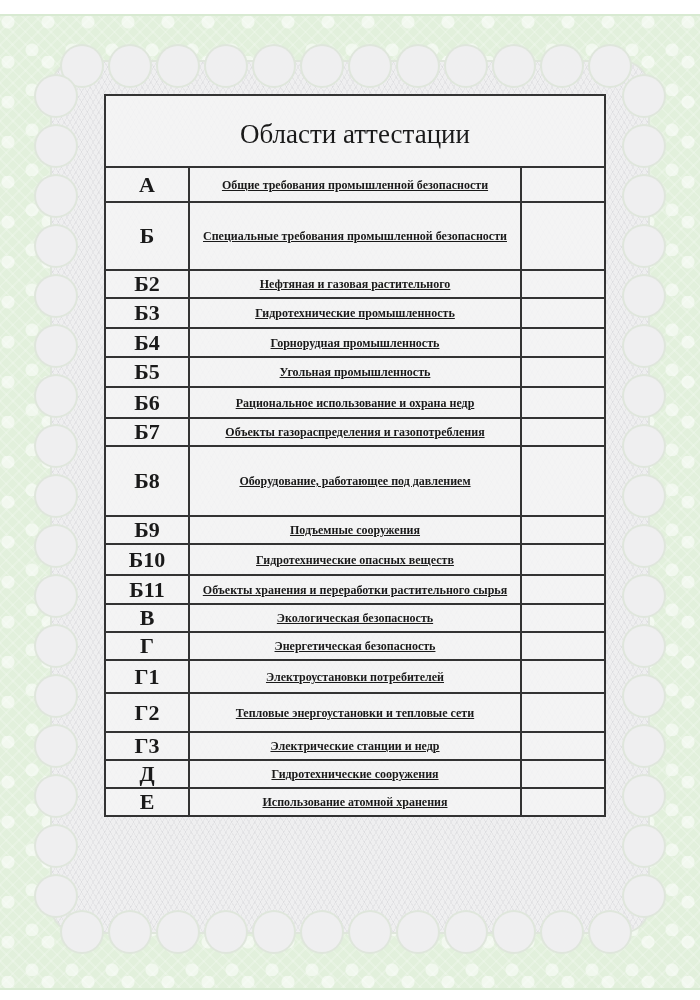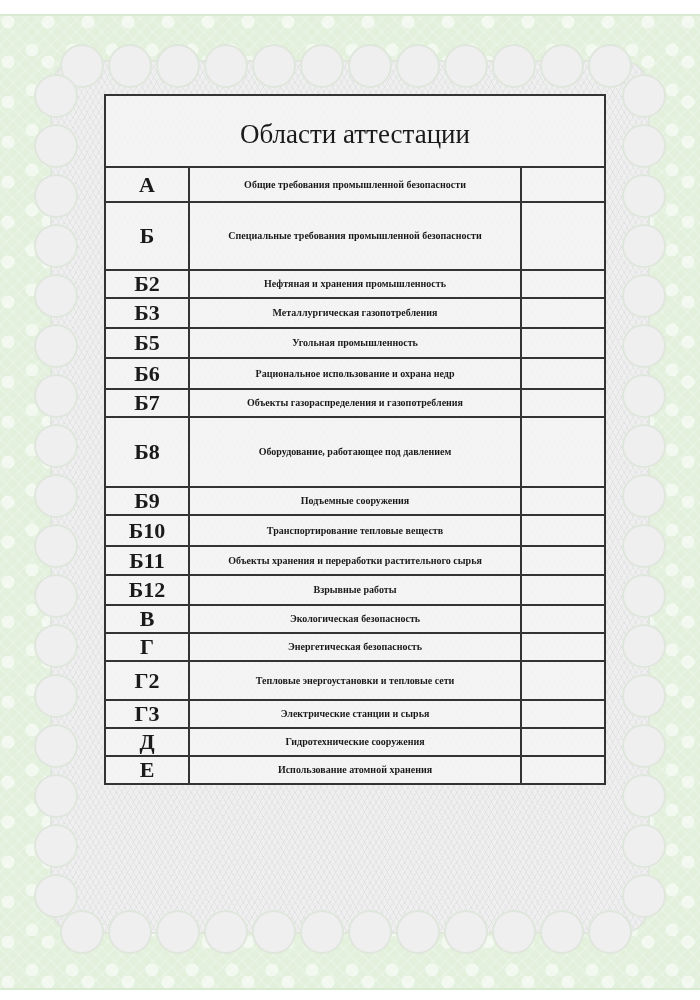--- a/index.html
+++ b/index.html
@@ -43,21 +43,21 @@
     border:2px solid #333333; padding:0; text-align:center; vertical-align:middle;
   }
   .title-cell {
     height:64px; font-size:27px; font-weight:normal; padding-top:6px !important;
     border-bottom:2px solid #333;
   }
   .code-cell {
     width:82px; font-size:22px; font-weight:bold;
   }
   .desc-cell {
-    width:330px; font-size:10px; font-weight:bold; line-height:16px;
+    width:330px; font-size:12px; font-weight:bold; line-height:16px;text-decoration:underline;
   }
   .blank-cell { width:82px; }
 </style>
 </head>
 <body>
 
 <div class="sheet"></div>
 <div class="guilloche" id="guilloche">
     <div class="scallop" style="left: 10px; top: -16px;"></div>
     <div class="scallop" style="left: 10px; top: 850px;"></div>
@@ -129,26 +129,31 @@
         <td class="desc-cell">Общие требования промышленной безопасности</td>
         <td class="blank-cell"></td>
       </tr>
       <tr style="height: 68px;">
         <td class="code-cell">Б</td>
         <td class="desc-cell">Специальные требования промышленной безопасности</td>
         <td class="blank-cell"></td>
       </tr>
       <tr style="height: 28px;">
         <td class="code-cell">Б2</td>
-        <td class="desc-cell">Нефтяная и хранения промышленность</td>
+        <td class="desc-cell">Нефтяная и газовая растительного</td>
         <td class="blank-cell"></td>
       </tr>
       <tr style="height: 30px;">
         <td class="code-cell">Б3</td>
-        <td class="desc-cell">Металлургическая газопотребления</td>
+        <td class="desc-cell">Гидротехнические промышленность</td>
+        <td class="blank-cell"></td>
+      </tr>
+      <tr style="height: 29px;">
+        <td class="code-cell">Б4</td>
+        <td class="desc-cell">Горнорудная промышленность</td>
         <td class="blank-cell"></td>
       </tr>
       <tr style="height: 30px;">
         <td class="code-cell">Б5</td>
         <td class="desc-cell">Угольная промышленность</td>
         <td class="blank-cell"></td>
       </tr>
       <tr style="height: 31px;">
         <td class="code-cell">Б6</td>
         <td class="desc-cell">Рациональное использование и охрана недр</td>
@@ -164,51 +169,51 @@
         <td class="desc-cell">Оборудование, работающее под давлением</td>
         <td class="blank-cell"></td>
       </tr>
       <tr style="height: 27px;">
         <td class="code-cell">Б9</td>
         <td class="desc-cell">Подъемные сооружения</td>
         <td class="blank-cell"></td>
       </tr>
       <tr style="height: 31px; margin-top: 44px;">
         <td class="code-cell">Б10</td>
-        <td class="desc-cell">Транспортирование тепловые веществ</td>
+        <td class="desc-cell">Гидротехнические опасных веществ</td>
         <td class="blank-cell"></td>
       </tr>
       <tr style="height: 29px; margin-left: 35px;">
         <td class="code-cell">Б11</td>
         <td class="desc-cell">Объекты хранения и переработки растительного сырья</td>
         <td class="blank-cell"></td>
       </tr>
-      <tr style="height: 30px;">
-        <td class="code-cell">Б12</td>
-        <td class="desc-cell">Взрывные работы</td>
-        <td class="blank-cell"></td>
-      </tr>
       <tr style="height: 28px;">
         <td class="code-cell">В</td>
         <td class="desc-cell">Экологическая безопасность</td>
         <td class="blank-cell"></td>
       </tr>
       <tr style="height: 28px;">
         <td class="code-cell">Г</td>
         <td class="desc-cell">Энергетическая безопасность</td>
+        <td class="blank-cell"></td>
+      </tr>
+      <tr style="height: 33px;">
+        <td class="code-cell">Г1</td>
+        <td class="desc-cell">Электроустановки потребителей</td>
         <td class="blank-cell"></td>
       </tr>
       <tr style="height: 39px;">
         <td class="code-cell">Г2</td>
         <td class="desc-cell">Тепловые энергоустановки и тепловые сети</td>
         <td class="blank-cell"></td>
       </tr>
       <tr style="height: 28px;">
         <td class="code-cell">Г3</td>
-        <td class="desc-cell">Электрические станции и сырья</td>
+        <td class="desc-cell">Электрические станции и недр</td>
         <td class="blank-cell"></td>
       </tr>
       <tr style="height: 28px;">
         <td class="code-cell">Д</td>
         <td class="desc-cell">Гидротехнические сооружения</td>
         <td class="blank-cell"></td>
       </tr>
       <tr style="height: 28px;">
         <td class="code-cell">Е</td>
         <td class="desc-cell">Использование атомной хранения</td>

